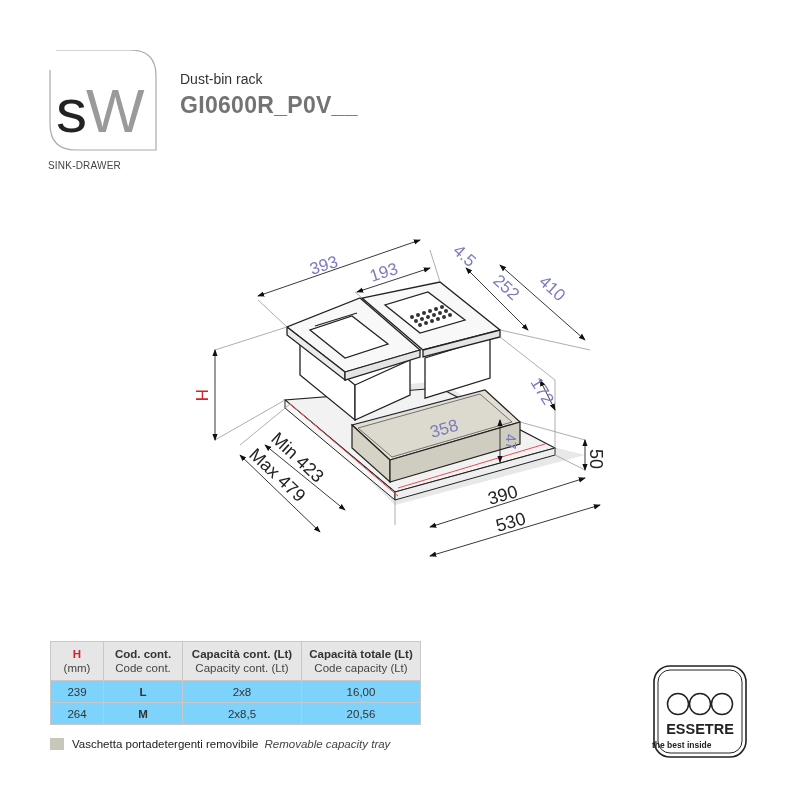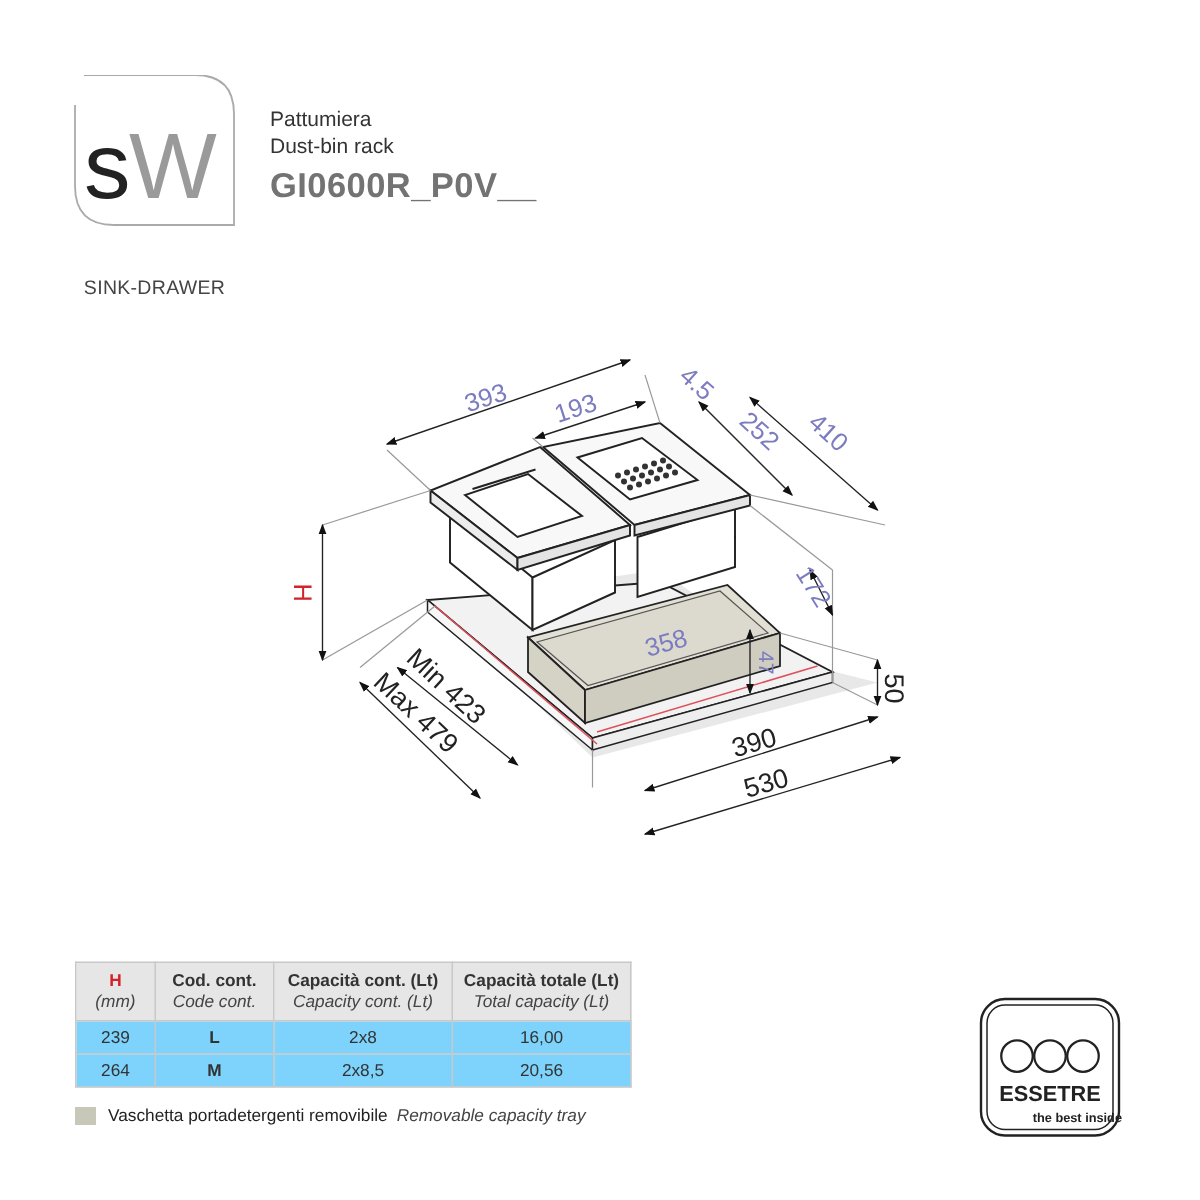--- a/index.html
+++ b/index.html
@@ -1,51 +1,50 @@
 <!DOCTYPE html>
 <html><head>
 <meta charset="utf-8">
 <style>
   html, body { margin:0; padding:0; background:#ffffff; }
   body { width:800px; height:800px; position:relative; overflow:hidden; font-family:"Liberation Sans", sans-serif; color:#222; }
   .logo-box { position:absolute; left:48px; top:50px; width:110px; height:102px; }
-  .logo-sub { position:absolute; left:48px; top:160px; width:110px; text-align:center; font-size:13px; color:#444; letter-spacing:0.2px;margin-top:24px; }
+  .logo-sub { position:absolute; left:48px; top:160px; width:110px; text-align:left; font-size:10px; color:#444; letter-spacing:0.2px; }
   .title-block { position:absolute; left:180px; top:70px; }
   .title-it { font-size:14px; color:#333; line-height:18px; }
   .title-en { font-size:14px; color:#333; line-height:18px; }
   .title-code { font-size:23px; font-weight:bold; color:#737373; margin-top:4px; letter-spacing:0.3px; }
   .drawing { position:absolute; left:0; top:0; width:800px; height:620px; }
   table.spec { position:absolute; left:50px; top:641px; border-collapse:collapse; font-size:11.5px; }
   table.spec th, table.spec td { border:1px solid #c8c8c8; text-align:center; padding:0 6px; }
   table.spec th { background:#e6e6e6; font-weight:bold; color:#333; height:38px; line-height:14px; }
-  table.spec th .en { font-weight:normal; font-style:italic; display:block; color:#444; }
+  table.spec th .en { font-weight:normal; display:block; color:#444; }
   table.spec th.hcol { width:40px; }
   table.spec th.hcol .h { color:#d2232a; }
   table.spec td { height:21px; color:#333; background:#7dd3fc; }
   .legend { position:absolute; left:50px; top:738px; display:flex; align-items:center; font-size:11.5px; }
   .legend .swatch { width:14px; height:12px; background:#c8c8b8; margin-right:8px; }
   .legend .it { color:#222; margin-right:6px; }
   .legend .en { font-style:italic; color:#444; }
   .essetre { position:absolute; left:652px; top:664px; width:96px; height:95px; }
-  .essetre-tag { position:absolute; left:652px; top:740px; width:96px; text-align:right; font-size:8.5px; font-weight:bold; color:#222; }
+  .essetre-tag { position:absolute; left:652px; top:740px; width:96px; text-align:left; font-size:8.5px; font-weight:bold; color:#222; }
 </style>
 </head>
 <body>
 
 <div class="logo-box">
   <svg width="110" height="102" viewBox="0 0 110 102">
     <path d="M2 20 L2 74 Q2 100 28 100 L108 100 L108 26 Q108 0 82 0 L8 0" fill="none" stroke="#aaa" stroke-width="1.2"></path>
     <text x="8" y="82" font-family="Liberation Sans, sans-serif" font-size="62" fill="#222" letter-spacing="-4">s</text>
     <text x="38" y="82" font-family="Liberation Sans, sans-serif" font-size="62" fill="#9a9a9a" letter-spacing="-4">W</text>
   </svg>
 </div>
 <div class="logo-sub">SINK-DRAWER</div>
 
 <div class="title-block">
-  <div class="title-it">Pattumiera</div>
   <div class="title-en">Dust-bin rack</div>
   <div class="title-code">GI0600R_P0V__</div>
 </div>
 
 <svg class="drawing" viewBox="0 0 800 620">
   <defs>
     <marker id="ar" markerWidth="8" markerHeight="8" refX="7" refY="4" orient="auto-start-reverse">
       <path d="M0 1 L8 4 L0 7 Z" fill="#111"></path>
     </marker>
   </defs>
@@ -162,21 +161,21 @@
       <th style="width:66px">
         <span>Cod. cont.</span>
         <span class="en">Code cont.</span>
       </th>
       <th style="width:106px">
         <span>Capacità cont. (Lt)</span>
         <span class="en">Capacity cont. (Lt)</span>
       </th>
       <th style="width:106px">
         <span>Capacità totale (Lt)</span>
-        <span class="en">Total capacity (Lt)</span>
+        <span class="en">Code capacity (Lt)</span>
       </th>
     </tr>
   </thead>
   <tbody>
     <tr>
       <td>239</td>
       <td style="font-weight:bold">L</td>
       <td>2x8</td>
       <td>16,00</td>
     </tr>

